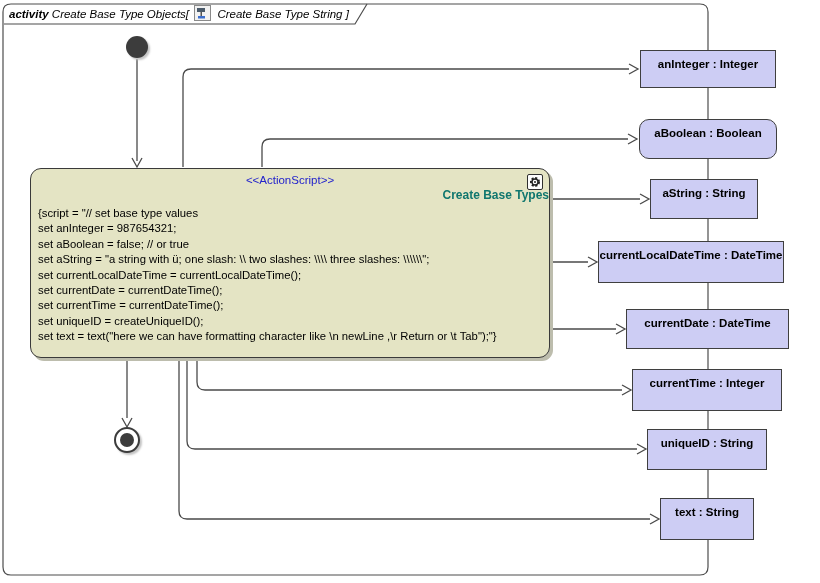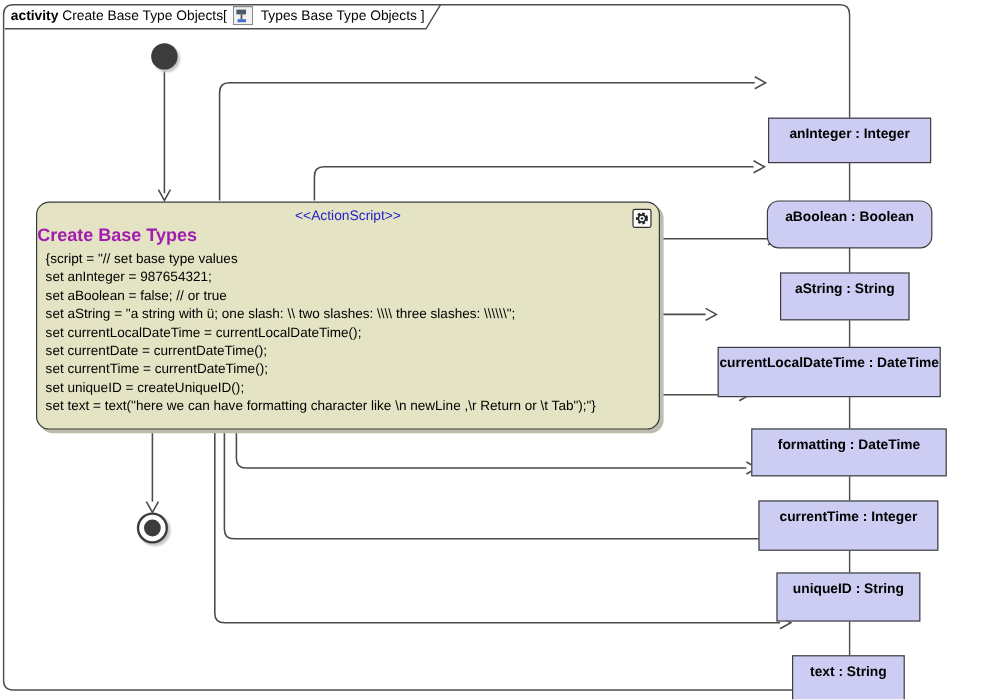--- a/index.html
+++ b/index.html
@@ -5,45 +5,44 @@
   html,body{margin:0;padding:0;background:#ffffff;}
   #canvas{
     position:relative;width:820px;height:583px;overflow:hidden;
     font-family:"Liberation Sans",sans-serif;background:#ffffff;
   }
   #edge-layer{position:absolute;left:0;top:0;z-index:1;pointer-events:none;}
   
   #frame-title{
     position:absolute;left:4px;top:4px;height:20px;z-index:3;
     display:flex;align-items:center;padding-left:5px;
-    font-size:11.5px;color:#000;white-space:pre;
+    font-size:11.5px;color:#000;white-space:pre;font-style:italic;
   }
   #frame-title .kw{font-weight:bold;}
   #frame-title .dgicon{margin:0 3px 0 2px;display:inline-block;}
   
   #action-node{
     position:absolute;left:30px;top:168px;width:520px;height:190px;z-index:2;
     box-sizing:border-box;border:1.5px solid #3a3a3a;border-radius:11px;
     background:#e4e4c4;box-shadow:3px 3px 0 #bdbdad;
   }
   #action-node .stereo{margin-top:5px;text-align:center;font-size:11.5px;color:#2222cc;}
-  #action-node .aname{text-align:left;font-size:15px;font-weight:bold;margin:2px 0 4px 0;color:#a21caf;}
+  #action-node .aname{text-align:right;font-size:12px;font-weight:bold;margin:2px 0 4px 0;color:#0f766e;}
   #action-node .script{padding-left:7px;padding-right:4px;font-size:11.3px;color:#000;}
   #action-node .script div{white-space:pre;line-height:15.4px;overflow:hidden;}
   #action-gear{
     position:absolute;right:6px;top:5px;width:16px;height:16px;
     box-sizing:border-box;border:1px solid #2f2f2f;background:#fdfdfd;border-radius:2px;
   }
   
   .param{
     position:absolute;z-index:2;box-sizing:border-box;
     background:#cdcdf4;border:1.5px solid #3f3f3f;
     font-size:11.5px;font-weight:bold;color:#000;text-align:center;
     padding-top:7px;
-    margin-top:48px;
   }
   .p1{left:640px;top:50px;width:136px;height:38px;}
   .p2{left:639px;top:119px;width:138px;height:40px;border-radius:10px;}
   .p3{left:650px;top:179px;width:108px;height:40px;}
   .p4{left:598px;top:241px;width:186px;height:42px;}
   .p5{left:626px;top:309px;width:163px;height:40px;}
   .p6{left:632px;top:369px;width:150px;height:42px;}
   .p7{left:647px;top:429px;width:120px;height:41px;}
   .p8{left:660px;top:498px;width:94px;height:42px;}
   
@@ -104,21 +103,21 @@
         <path d="M122,418 L127,427 L132,418"></path>
     </g>
   </svg>
 
   <div id="frame-title">
     <span class="kw">activity</span><span> </span><span>Create Base Type Objects[ </span><span class="dgicon"><svg width="17" height="16" viewBox="0 0 17 16">
           <rect x="0.5" y="0.5" width="16" height="15" fill="#f2f2f2" stroke="#8a8a8a"></rect>
           <rect x="3" y="3" width="8" height="4" fill="#4a5a6a"></rect>
           <rect x="6.5" y="7" width="1.5" height="4" fill="#555"></rect>
           <rect x="4" y="11" width="7" height="2.5" fill="#3c6ecc"></rect>
-        </svg></span><span> Types Base Type Objects ]</span>
+        </svg></span><span> Create Base Type String ]</span>
   </div>
 
   <div id="initial-node"></div>
 
   <div id="action-node">
     <div id="action-gear">
       <svg width="14" height="14" viewBox="0 0 14 14">
         <circle cx="7" cy="7" r="4" fill="none" stroke="#222" stroke-width="2" stroke-dasharray="2.1 1.6"></circle>
         <circle cx="7" cy="7" r="3" fill="none" stroke="#222" stroke-width="1.4"></circle>
         <circle cx="7" cy="7" r="1" fill="#222"></circle>
@@ -140,18 +139,18 @@
   </div>
 
   <div id="final-node">
     <div class="dot"></div>
   </div>
 
   <div class="param p1"><span>anInteger : Integer</span></div>
   <div class="param p2"><span>aBoolean : Boolean</span></div>
   <div class="param p3"><span>aString : String</span></div>
   <div class="param p4"><span>currentLocalDateTime : DateTime</span></div>
-  <div class="param p5"><span>formatting : DateTime</span></div>
+  <div class="param p5"><span>currentDate : DateTime</span></div>
   <div class="param p6"><span>currentTime : Integer</span></div>
   <div class="param p8"><span>text : String</span></div>
   <div class="param p7"><span>uniqueID : String</span></div>
 
 </div>
 
 </body></html>

